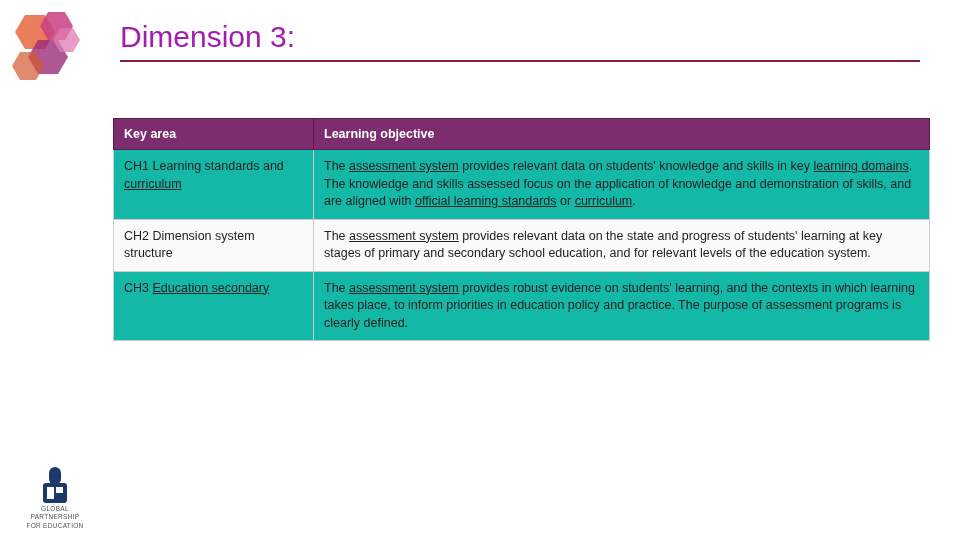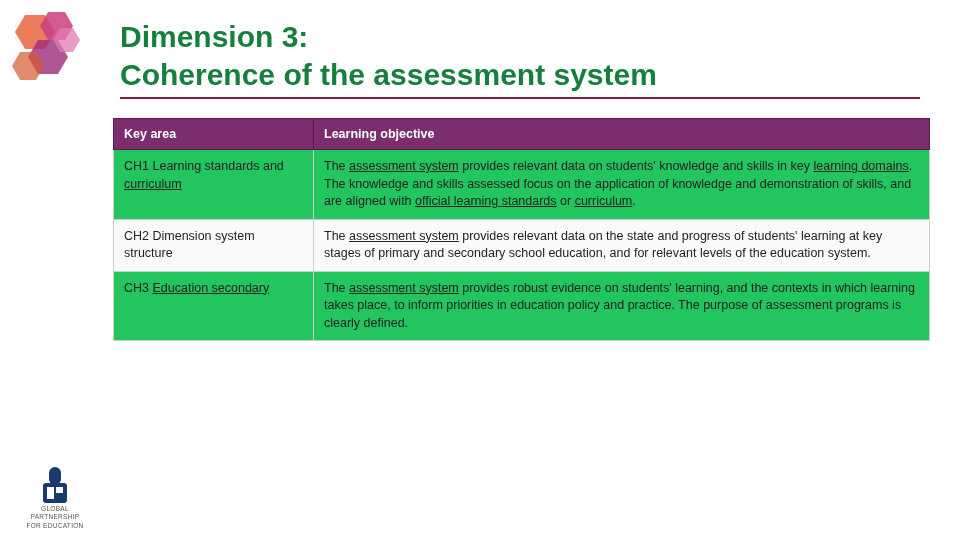--- a/index.html
+++ b/index.html
@@ -32,22 +32,22 @@
     }
     
     .title-area {
       position: absolute;
       top: 18px;
       left: 120px;
       right: 40px;
     }
     .title-text {
       font-size: 30px;
-      font-weight: bold;
-      color: #15803d;
+      font-weight: normal;
+      color: #a21caf;
       line-height: 1.25;
     }
     .title-line {
       position: absolute;
       bottom: -6px;
       left: 0;
       right: 0;
       height: 2px;
       background: #8b1a4a;
     }
@@ -68,21 +68,21 @@
       background: #7b2d6e;
     }
     thead th {
       color: #fff;
       font-weight: bold;
       padding: 8px 10px;
       text-align: left;
       border: 1px solid #5a1a50;
     }
     tbody tr {
-      background: #22c55e;
+      background: #14b8a6;
     }
     tbody tr:nth-child(even) {
       background: #fafafa;
     }
     tbody td {
       padding: 8px 10px;
       vertical-align: top;
       border: 1px solid #ccc;
       line-height: 1.4;
     }
@@ -138,21 +138,20 @@
 
       <polygon points="50,18 63,18 70,30 63,42 50,42 43,30" fill="#e07ab0" opacity="0.75"></polygon>
 
       <polygon points="10,42 26,42 34,56 26,70 10,70 2,56" fill="#d45a30" opacity="0.7"></polygon>
     </svg>
   </div>
 
   <div class="title-area">
     <div class="title-text">
       <span>Dimension 3:</span><br>
-      <span>Coherence of the assessment system</span>
     </div>
     <div class="title-line"></div>
   </div>
 
   <div class="table-area">
     <table>
       <thead>
         <tr>
           <th class="col-key">Key area</th>
           <th class="col-quality">Learning objective</th>

